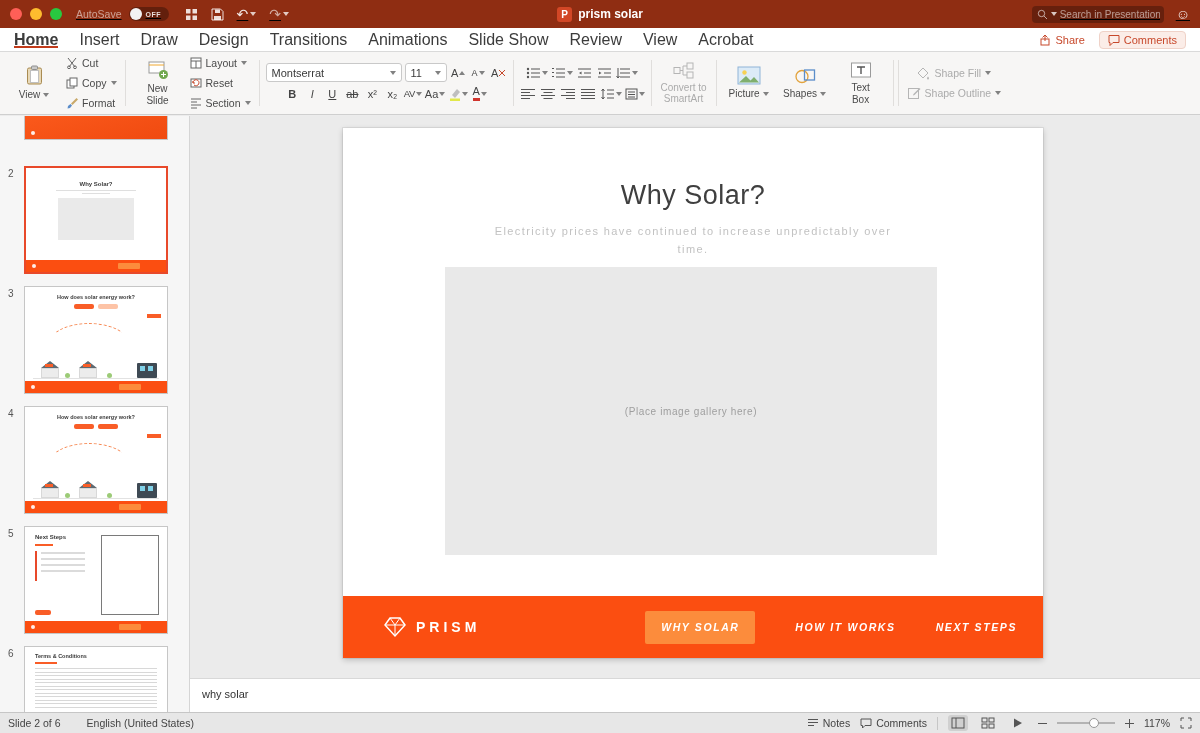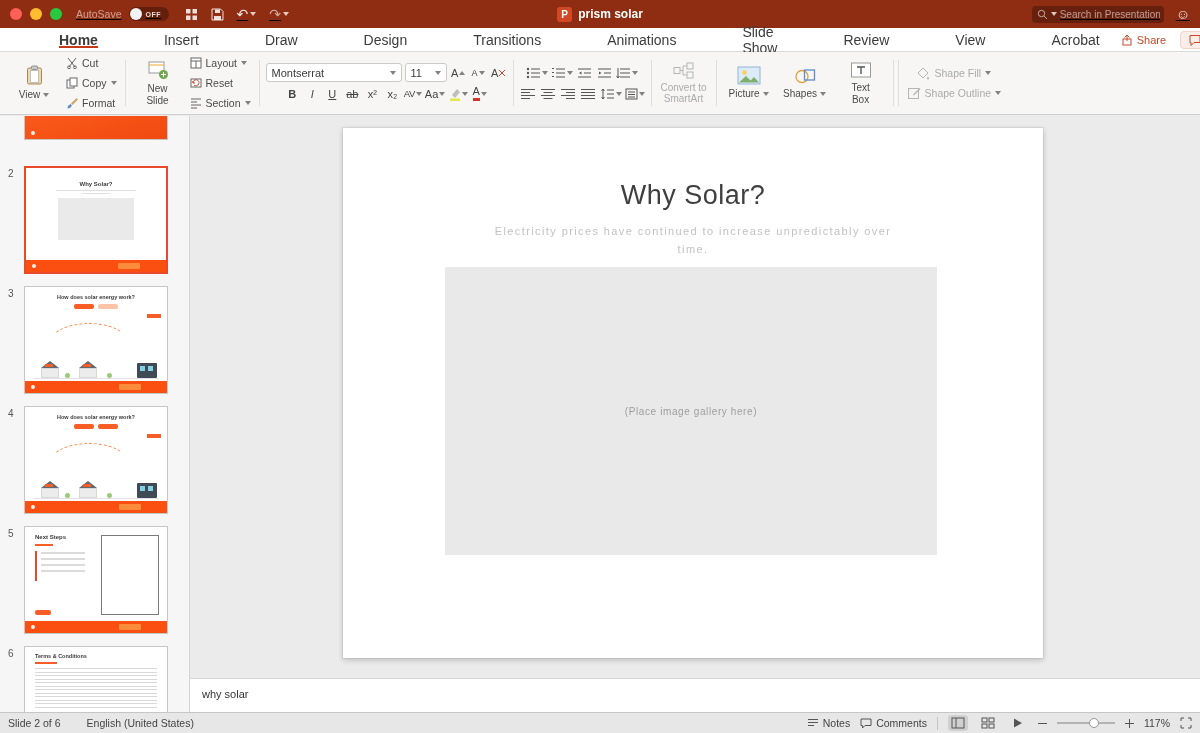--- a/index.html
+++ b/index.html
@@ -24,21 +24,21 @@
   .ppt-badge { width:15px; height:15px; border-radius:3px; background:#D24726; color:#fff; font-size:10px; font-weight:bold; display:flex; align-items:center; justify-content:center; }
   .doc-title { font-size:12px; font-weight:bold; color:#fff; }
   .tb-right { margin-left:auto; display:flex; align-items:center; gap:12px; }
   .tb-search { width:132px; height:17px; border-radius:4px; background:rgba(0,0,0,.28); display:flex; align-items:center; padding:0 5px; gap:3px; }
   .tb-search input { background:transparent; border:none; outline:none; width:100px; font-size:10px; color:#fff; font-family:"Liberation Sans",sans-serif; }
   .tb-search input::placeholder { color:rgba(255,255,255,.55); }
   .smiley::before { content:"☺"; font-size:14px; color:rgba(255,255,255,.95); }
 
   
   .tabrow { position:absolute; top:28px; left:0; right:0; height:24px; background:#fff; border-bottom:1px solid #DADADA; display:flex; align-items:center; padding:0 14px; }
-  .tab { font-size:14px; color:#3C3C3C; margin-right:21px; height:16px; display:flex; align-items:center; position:relative; cursor:default;margin-left:45px; }
+  .tab { font-size:16px; color:#3C3C3C; margin-right:21px; height:16px; display:flex; align-items:center; position:relative; cursor:default; }
   .tab.active { font-weight:bold; }
   .tab.active::after { content:""; position:absolute; left:0; right:0; bottom:0; height:2px; background:#C13B1B; }
   .tabrow-right { margin-left:auto; display:flex; align-items:center; gap:14px; }
   .share-btn, .comments-btn { display:flex; align-items:center; gap:4px; font-size:11px; color:#C7482B; }
   .comments-btn { background:#FBEDE8; border:1px solid #EFD2C8; border-radius:4px; padding:2px 8px; }
 
   
   .ribbon { position:absolute; top:52px; left:0; right:0; height:63px; background:#F7F6F5; border-bottom:1px solid #CFCFCF; display:flex; align-items:stretch; padding:3px 4px; }
   .rsep { width:1px; background:#E0DEDC; margin:5px 2px; }
   .rg { display:flex; align-items:center; padding:0 4px; gap:4px; }
@@ -695,20 +695,36 @@
   <div class="editor">
     <div class="slide">
       <div class="slide-title">Why Solar?</div>
       <div class="slide-sub">
         <div>Electricity prices have continued to increase unpredictably over</div>
         <div>time.</div>
       </div>
       <div class="slide-ph">
         <span>(Place image gallery here)</span>
       </div>
+      <div class="slide-footer">
+        <div class="brand">
+          <span class="icon">
+            <svg width="24" height="22" viewBox="0 0 24 22">
+                <path d="M7 2h10l5 7-10 11L2 9z" fill="none" stroke="#fff" stroke-width="1.5"></path>
+                <path d="M7 2l5 7 5-7M2 9h20M12 9v11" fill="none" stroke="#fff" stroke-width="1"></path>
+              </svg>
+          </span>
+          <span class="brand-name">PRISM</span>
+        </div>
+        <div class="footer-nav">
+          <span class="nav-item active">WHY SOLAR</span>
+          <span class="nav-item">HOW IT WORKS</span>
+          <span class="nav-item">NEXT STEPS</span>
+        </div>
+      </div>
     </div>
   </div>
 
   <div class="notes">
     <span>why solar</span>
   </div>
 
   <div class="statusbar">
     <div class="sb-left">
       <span>Slide 2 of 6</span>

